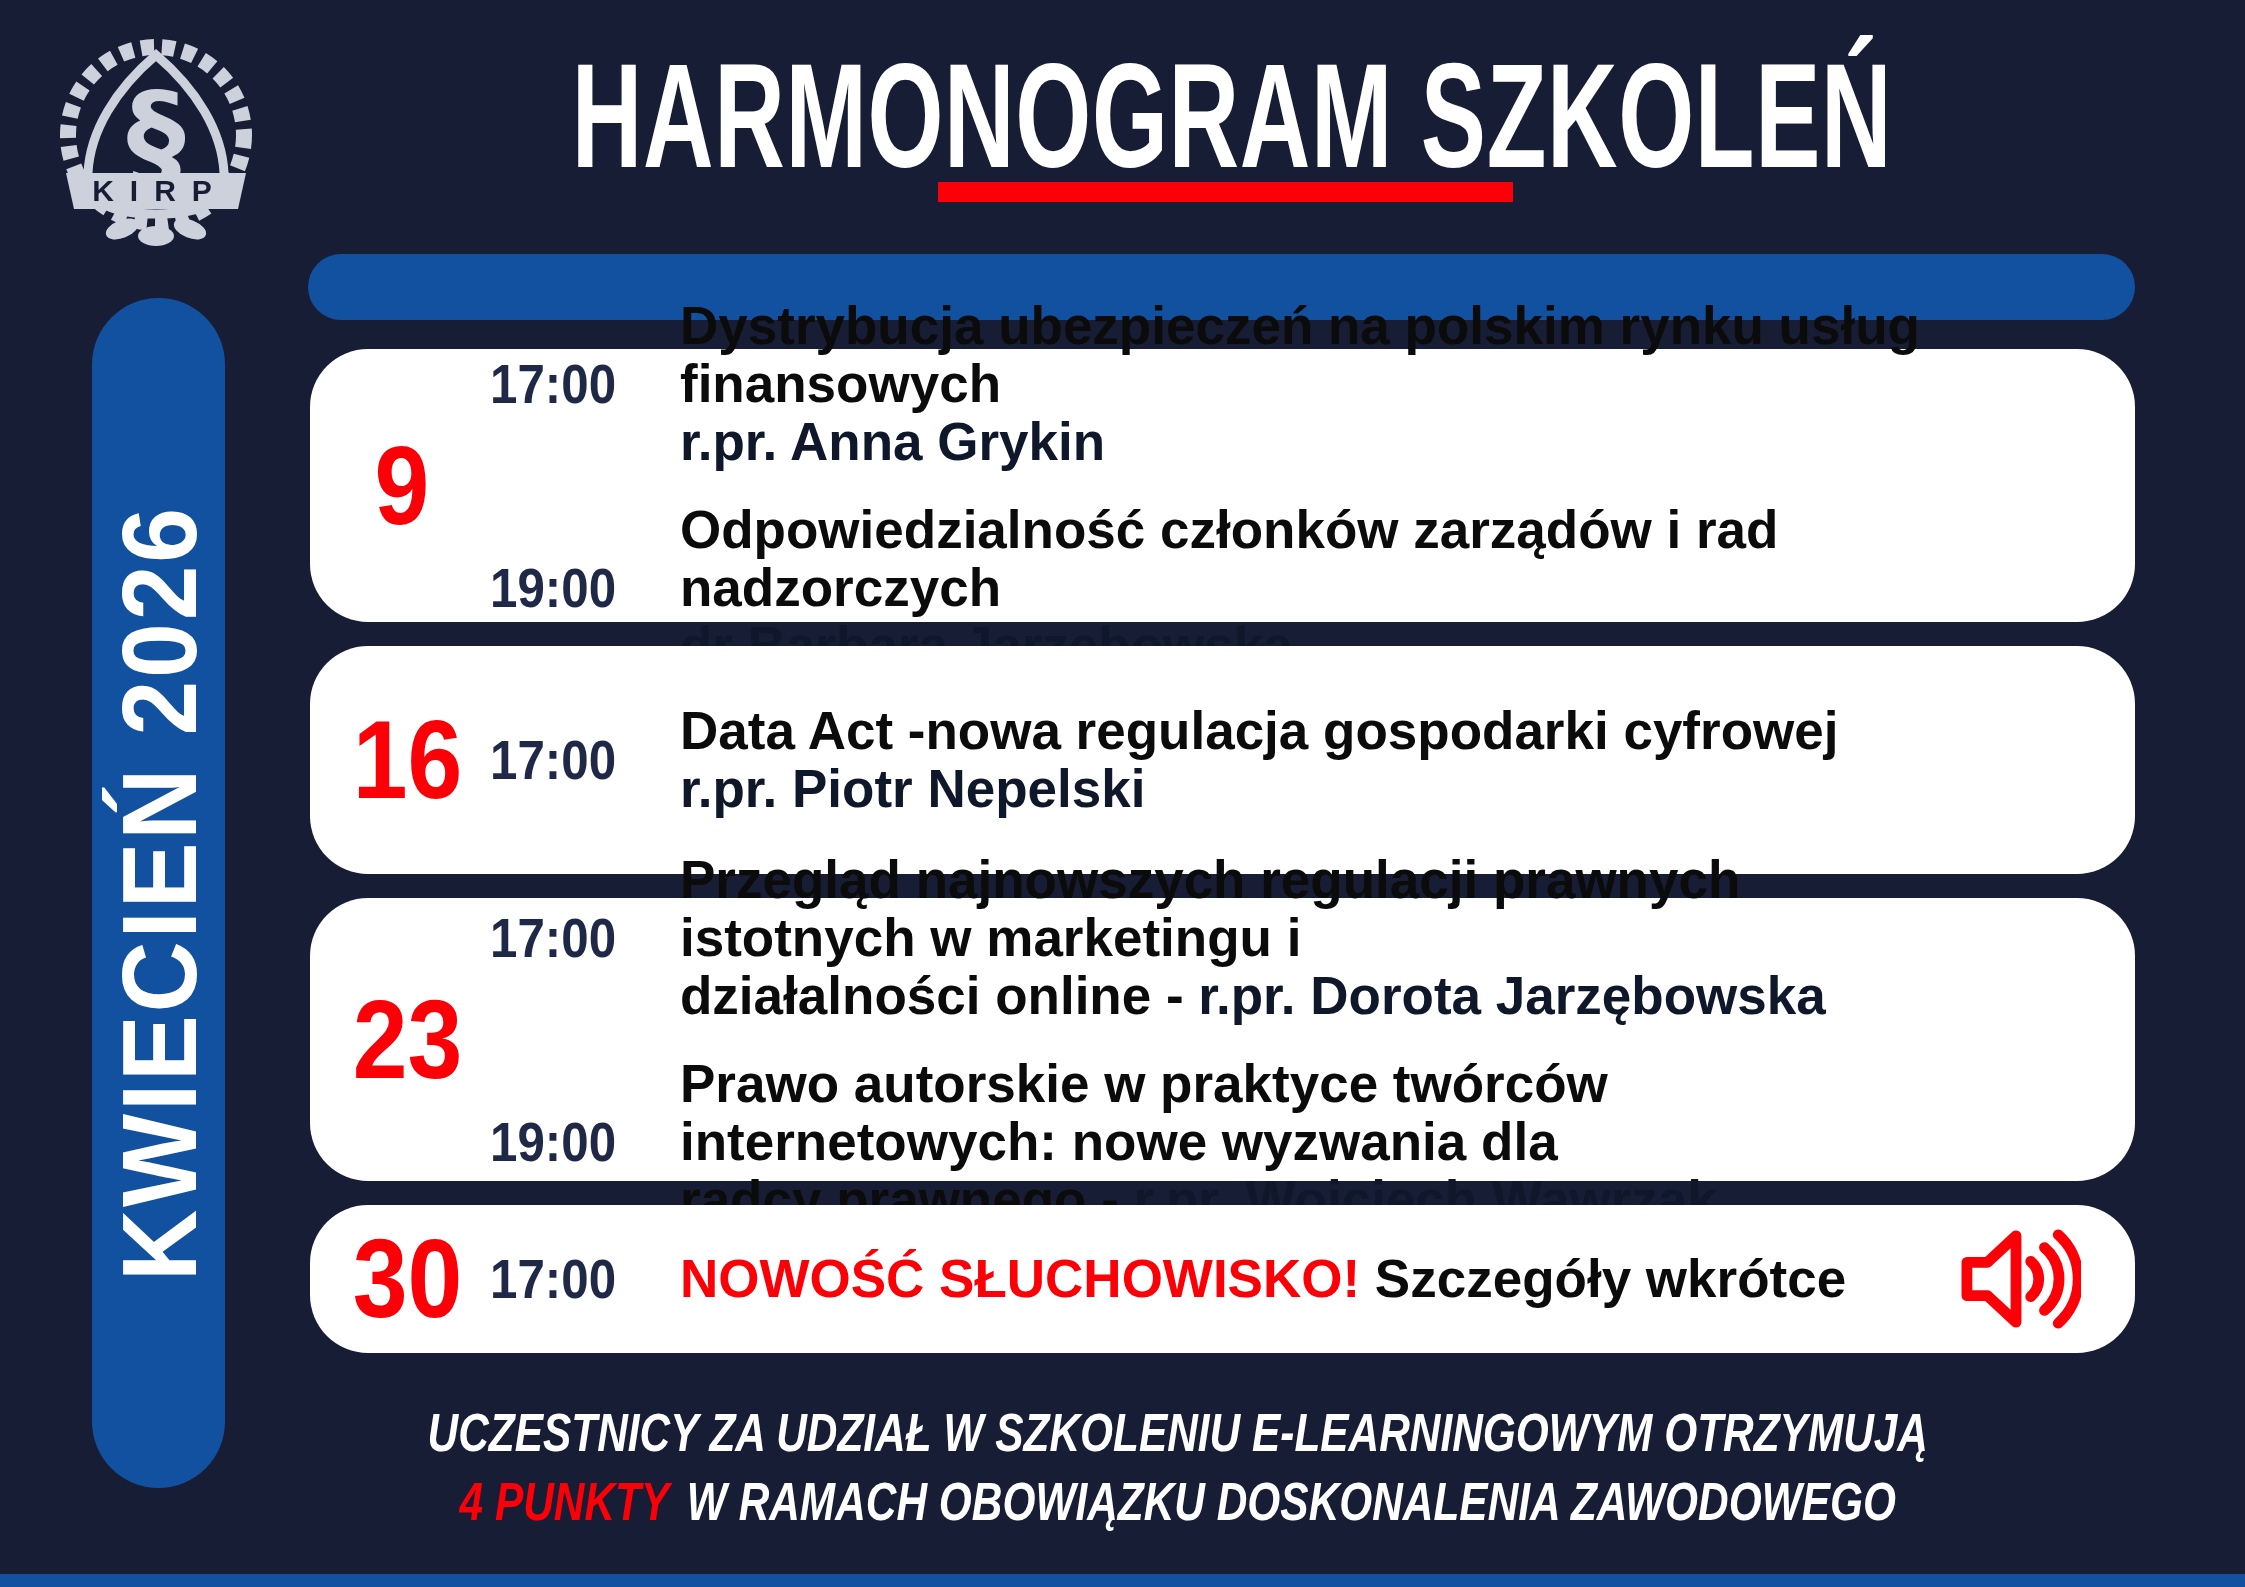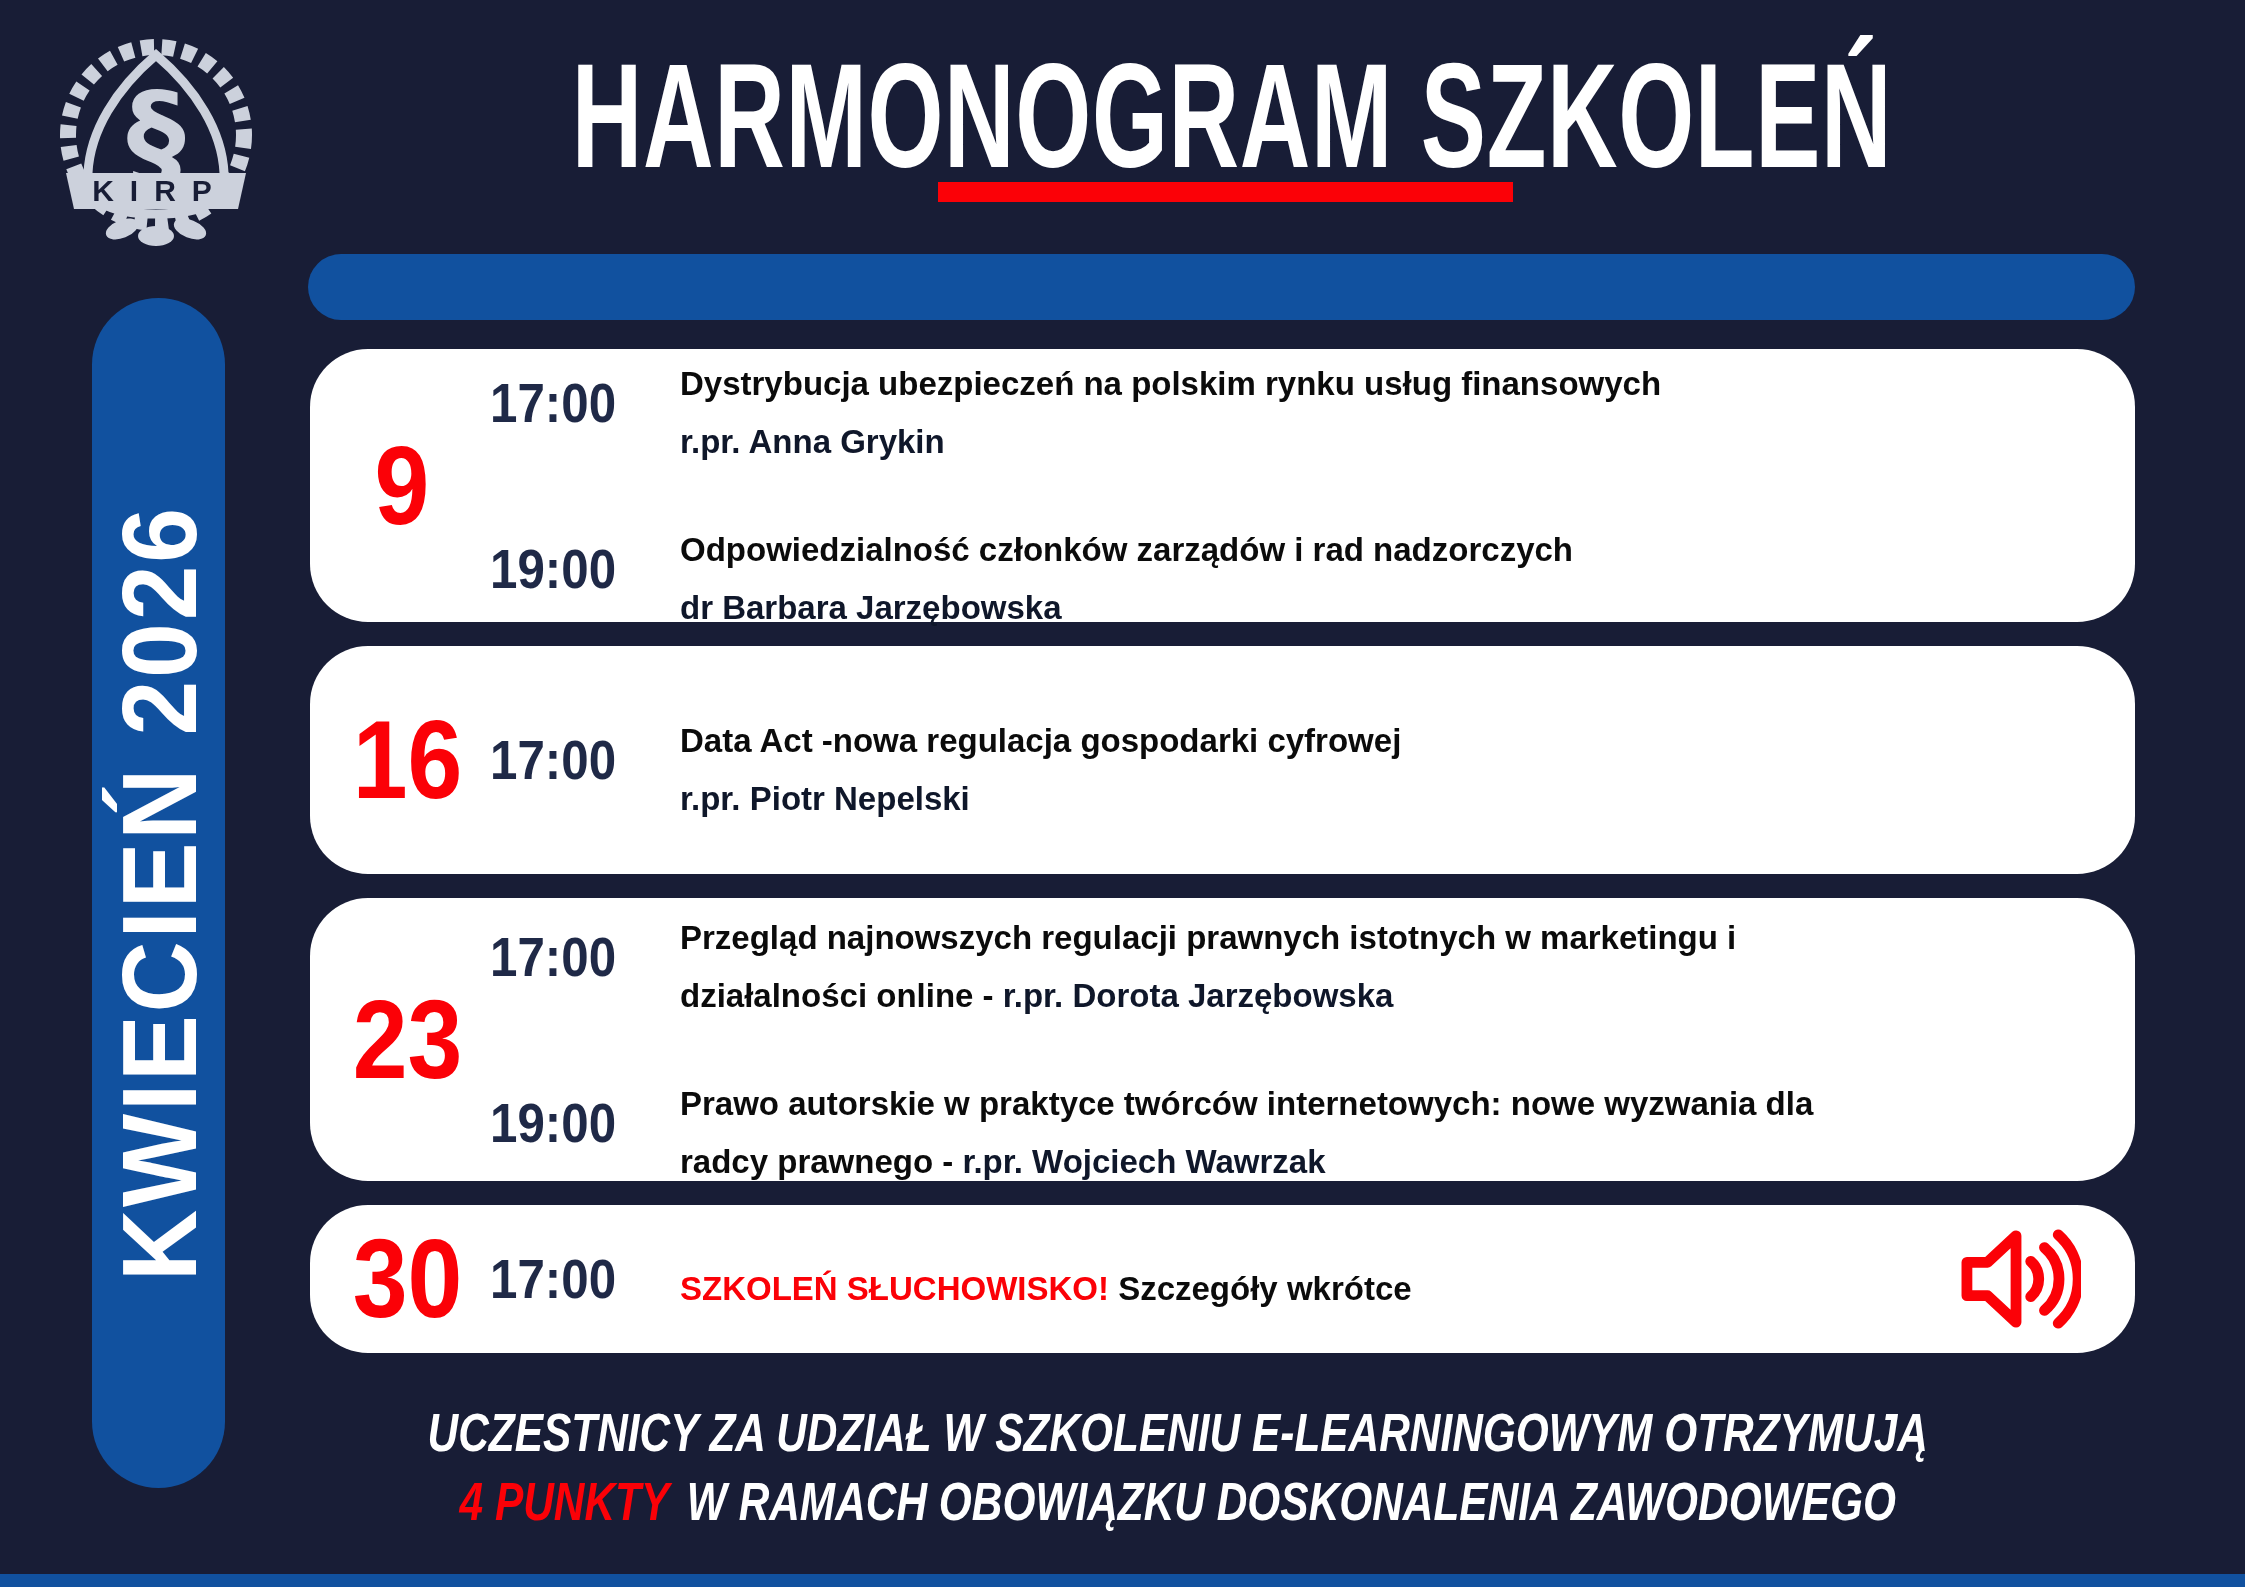--- a/index.html
+++ b/index.html
@@ -37,21 +37,21 @@
   .card:nth-of-type(4){height:148px;}
   .date{
     position:absolute;left:36px;top:50%;transform:translateY(-50%) scaleX(0.88);
     width:112px;text-align:center;color:#fb0107;font-size:112px;font-weight:bold;line-height:1;
   }
   .session{display:flex;align-items:center;}
   .time{
     flex:none;width:190px;font-size:56px;font-weight:bold;color:#1f2947;
     transform:scaleX(0.88);transform-origin:left center;line-height:1;
   }
-  .text{font-size:33px;font-weight:bold;color:#0b0b0b;line-height:58px;max-width:1345px;margin-top:20px;}
+  .text{font-size:53px;font-weight:bold;color:#0b0b0b;line-height:58px;max-width:1345px;}
   .speaker{color:#0f172a;}
   .speaker.stacked{display:block;}
   .highlight{color:#fb0107;}
   .audio-icon{position:absolute;right:54px;top:50%;transform:translateY(-50%);width:128px;height:108px;}
   
   .footer-line{
     position:absolute;left:110px;width:2135px;text-align:center;
     color:#ffffff;font-weight:bold;font-style:italic;font-size:53px;white-space:nowrap;
   }
   .footer-line .squeeze{display:inline-block;transform:scaleX(0.8);transform-origin:center;white-space:nowrap;}
@@ -133,21 +133,21 @@
     </div>
   </div>
 
     </section>
 
     <section class="card">
       <div class="date">30</div>
       <div class="sessions-slot" style="display:flex;flex-direction:column;gap:30px;">
     <div class="session">
       <span class="time">17:00</span>
-      <span class="text"><span class="highlight">SZKOLEŃ SŁUCHOWISKO! </span>Szczegóły wkrótce</span>
+      <span class="text"><span class="highlight">NOWOŚĆ SŁUCHOWISKO! </span>Szczegóły wkrótce</span>
     </div>
   </div>
       <span class="audio-icon">
         <svg viewBox="0 0 130 110" width="128" height="108" aria-hidden="true">
           <g fill="none" stroke="#fb0107" stroke-width="11" stroke-linejoin="round" stroke-linecap="round">
             <path d="M14 38 h21 l29 -27 v88 l-29 -27 h-21 z"></path>
             <path d="M79 37 A 24 24 0 0 1 79 73"></path>
             <path d="M93 23 A 42 42 0 0 1 93 87"></path>
             <path d="M107 10 A 60 60 0 0 1 107 100"></path>
           </g>

